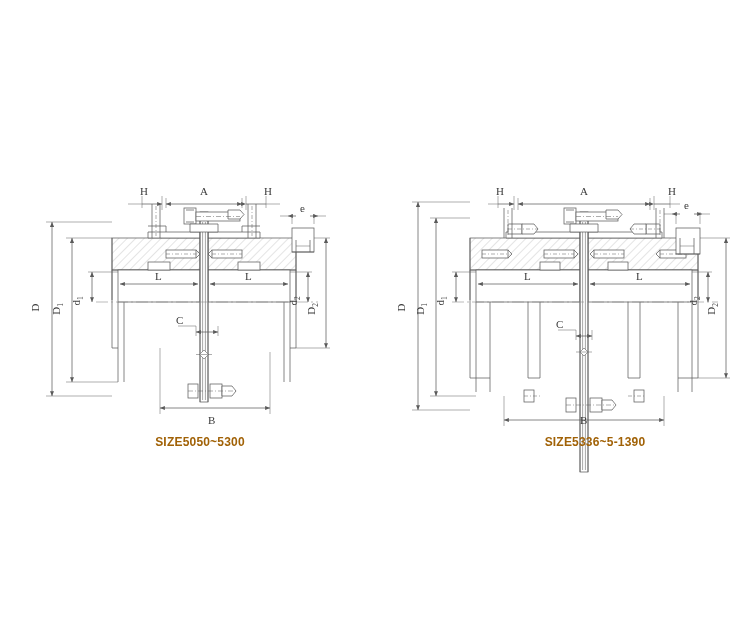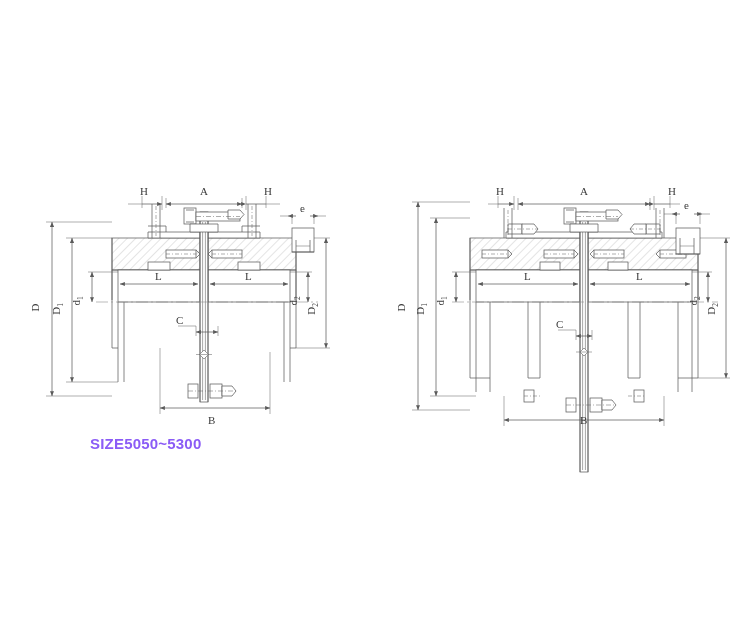--- a/index.html
+++ b/index.html
@@ -8,25 +8,26 @@
     background:#ffffff;
     font-family:"Liberation Serif", serif;
     overflow:hidden;
   }
   #stage{position:relative;width:750px;height:630px;}
 
   .diagram{position:absolute;top:0;left:0;}
 
   .caption{
     position:absolute;
+    text-align:center;
     font-family:"Liberation Sans", sans-serif;
-    font-size:15px;
+    font-size:12px;
     font-weight:600;
     letter-spacing:0.2px;
-    color:#8b5cf6;
+    color:#a16207;
     white-space:nowrap;
   }
   #cap-left{left:90px;top:435px;width:220px;}
   #cap-right{left:470px;top:435px;width:250px;}
 
   .dimlabel{
     position:absolute;
     font-family:"Liberation Serif", serif;
     font-size:11px;
     color:#3a3a3a;
@@ -357,14 +358,15 @@
 <div class="dimlabel" style="left:684px;top:200px;"><span>e</span></div>
 
 <div class="dimlabel" style="left:524px;top:271px;"><span>L</span></div>
 <div class="dimlabel" style="left:636px;top:271px;"><span>L</span></div>
 
 <div class="dimlabel" style="left:556px;top:319px;"><span>C</span></div>
 <div class="dimlabel" style="left:580px;top:415px;"><span>B</span></div>
 
 <div class="caption" id="cap-left">SIZE5050~5300</div>
 
+<div class="caption" id="cap-right">SIZE5336~5-1390</div>
 
 </div>
 
 </body></html>

